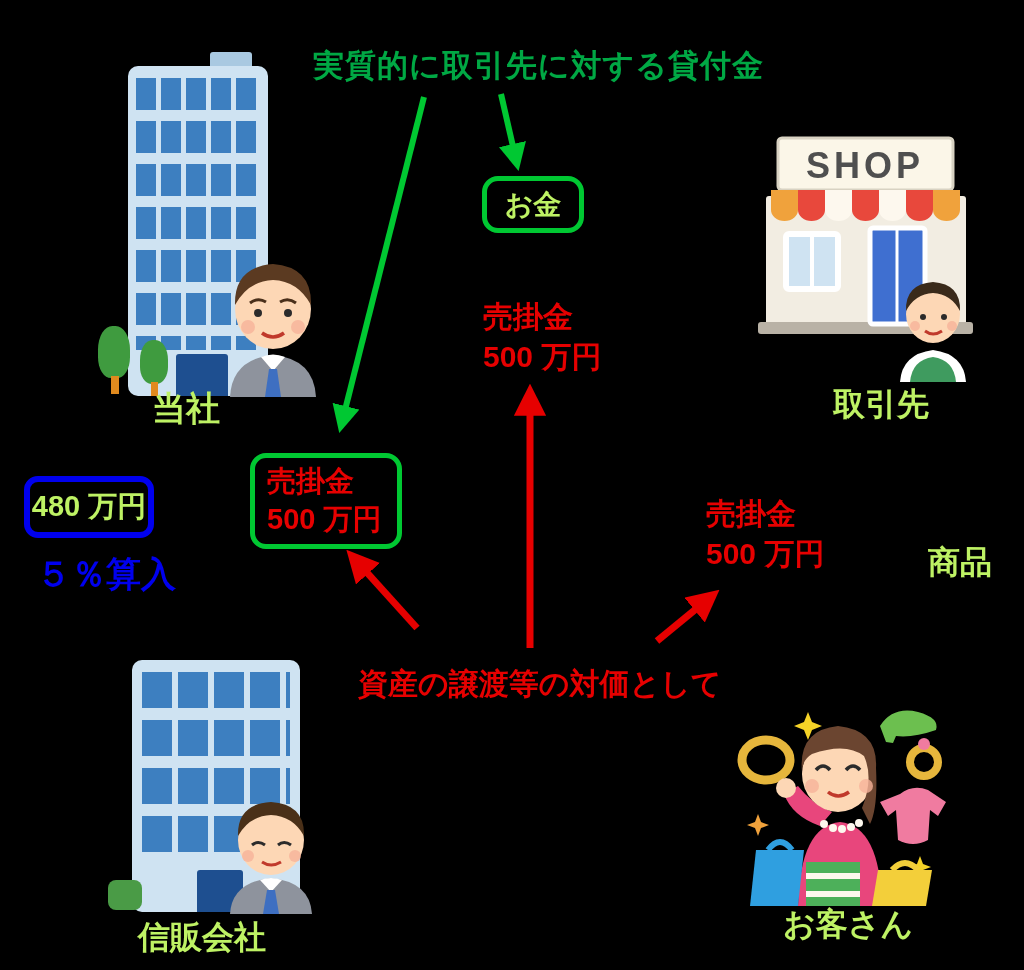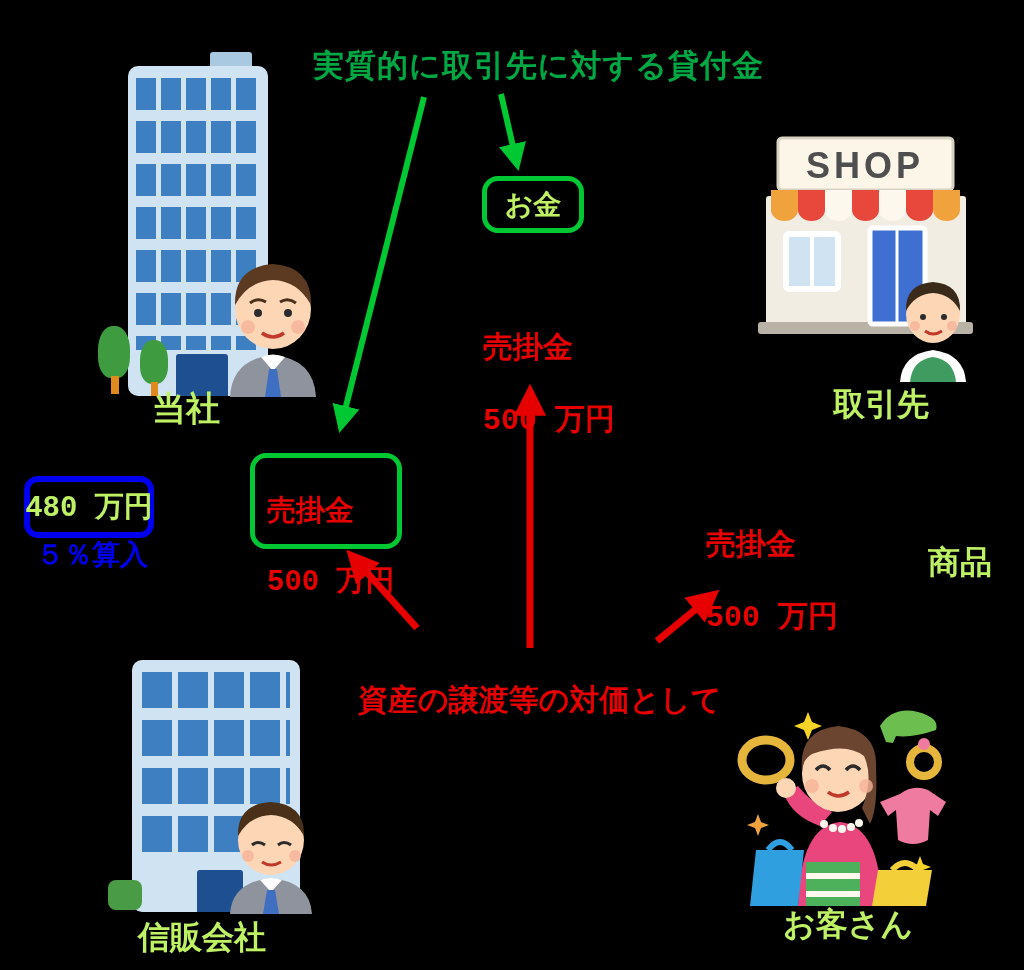--- a/index.html
+++ b/index.html
@@ -1,24 +1,24 @@
 <!DOCTYPE html>
 <html><head>
 <meta charset="utf-8">
 <style>
   html,body{margin:0;padding:0;background:#000;}
   #canvas{position:relative;width:1024px;height:970px;background:#000;overflow:hidden;
           font-family:"Liberation Sans",sans-serif;font-weight:700;}
   .abs{position:absolute;}
-  .jp{font-family:Liberation Mono, monospace;font-weight:700;white-space:nowrap;}
+  .jp{font-family:Liberation Sans, sans-serif;font-weight:700;white-space:nowrap;}
   .green-text{color:#00a844;}
   .red-text{color:#e60000;}
   .blue-text{color:#0000ee;}
   .black-text{color:#bef264;}
-  .line{display:block;margin-top:32px;}
+  .line{display:block;}
   
   .gbox{border:5px solid #00c832;border-radius:16px;background:transparent;}
   .bbox{border:6px solid #0000ee;border-radius:14px;background:transparent;}
   .center-txt{display:flex;align-items:center;justify-content:center;}
   
   .bld-body{position:absolute;background:#cfe3f2;border-radius:10px;}
   .bld-roof{position:absolute;background:#a9c9e1;border-radius:3px 3px 0 0;}
   .bld-win{position:absolute;background:
       repeating-linear-gradient(90deg, rgba(0,0,0,0) 0 20px, #cfe3f2 20px 25px),
       repeating-linear-gradient(180deg, #3d7fc0 0 32px, #cfe3f2 32px 43px);}
@@ -122,30 +122,30 @@
   </div>
 
   <div class="abs gbox" style="left:250px;top:453px;width:130px;height:82px;padding:4px 0 0 12px;">
     <span class="jp red-text line" style="font-size:29px;line-height:38px;">売掛金</span>
     <span class="jp red-text line" style="font-size:29px;line-height:38px;">500 万円</span>
   </div>
 
   <div class="abs bbox center-txt" style="left:24px;top:476px;width:118px;height:50px;">
     <span class="jp black-text" style="font-size:29px;">480 万円</span>
   </div>
-  <div class="abs jp blue-text" style="left:36px;top:536px;font-size:28px;">５％算入</div>
+  <div class="abs jp blue-text" style="left:36px;top:551px;font-size:35px;">５％算入</div>
 
   <div class="abs" style="left:706px;top:494px;">
     <span class="jp red-text line" style="font-size:30px;line-height:40px;">売掛金</span>
     <span class="jp red-text line" style="font-size:30px;line-height:40px;">500 万円</span>
   </div>
 
   <div class="abs jp black-text" style="left:928px;top:541px;font-size:32px;">商品</div>
 
-  <div class="abs" style="left:358px;top:650px;">
+  <div class="abs" style="left:358px;top:664px;">
     <span class="jp red-text line" style="font-size:30px;line-height:40px;">資産の譲渡等の対価として</span>
   </div>
 
   <div class="abs" style="left:92px;top:652px;width:240px;height:262px;">
     <div class="bld-body" style="left:40px;top:8px;width:168px;height:252px;"></div>
     <div class="bld-win2" style="left:50px;top:20px;width:148px;height:192px;"></div>
     <div class="bld-door" style="left:105px;top:218px;width:46px;height:42px;"></div>
     <div class="bush" style="left:16px;top:228px;width:34px;height:30px;"></div>
     <svg class="abs" style="left:126px;top:138px;" width="106" height="124" viewBox="0 0 106 124">
       <path d="M12,124 Q14,92 53,88 Q92,92 94,124 Z" fill="#8e939d"></path>

